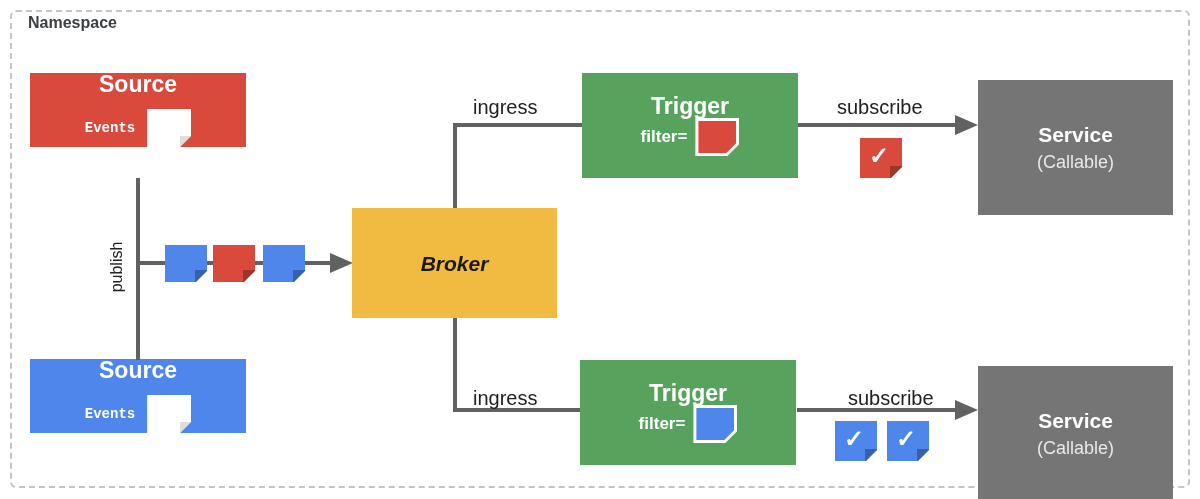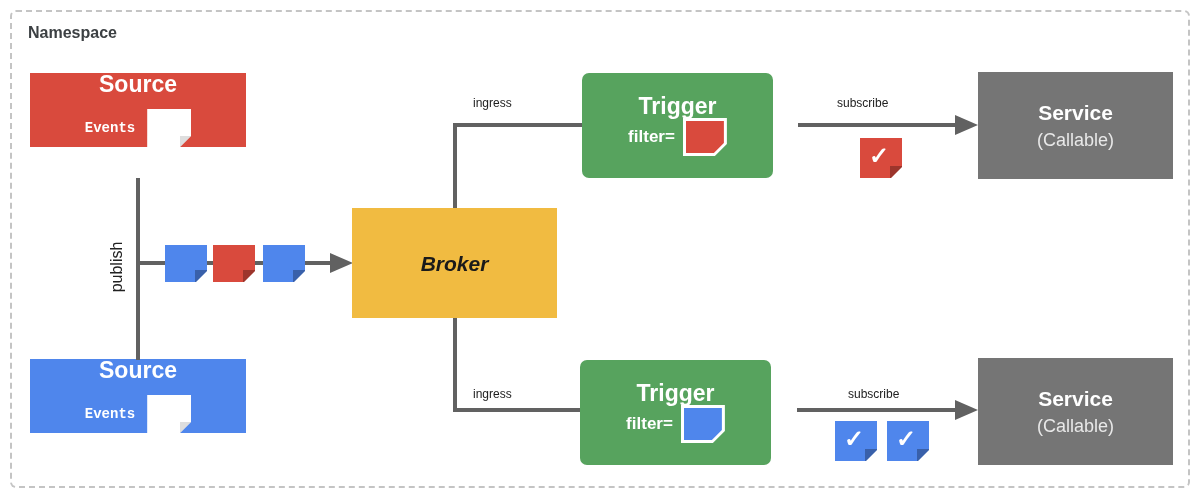--- a/index.html
+++ b/index.html
@@ -5,50 +5,50 @@
   html,body{margin:0;padding:0;background:#fff;}
   .canvas{
     position:relative;width:1200px;height:499px;background:#fff;
     font-family:"Liberation Sans",sans-serif;overflow:hidden;
   }
   .ns-border{
     position:absolute;left:10px;top:10px;width:1176px;height:474px;
     border:2px dashed #C4C4C4;border-radius:6px;
   }
   .ns-label{
-    position:absolute;left:28px;top:24px;
+    position:absolute;left:28px;top:14px;
     font-weight:bold;font-size:16px;color:#3C4043;
   }
   .box{position:absolute;display:flex;flex-direction:column;align-items:center;justify-content:center;}
   .box .title{font-weight:bold;font-size:23px;color:#fff;line-height:1;}
   .src{width:216px;height:74px;gap:13px;}
   .src-red{left:30px;top:73px;background:var(--red);}
   .src-blue{left:30px;top:359px;background:var(--blue);}
   .events-row{display:flex;align-items:center;gap:12px;}
   .events-label{font-weight:bold;font-size:14px;color:#fff;font-family:Liberation Mono, monospace;}
   .broker{left:352px;top:208px;width:205px;height:110px;background:var(--yellow);font-style:italic;}
   .broker .title{color:#1A1A1A;font-size:21px;}
-  .trigger{width:191px;height:105px;background:var(--green);border-radius:7px;}
+  .trigger{width:216px;height:105px;background:var(--green);}
   .trigger-top{left:582px;top:73px;}
   .trigger-bottom{left:580px;top:360px;}
   .filter-row{display:flex;align-items:center;gap:8px;}
   .filter-label{font-weight:bold;font-size:17px;color:#fff;}
-  .service{width:195px;height:107px;background:var(--gray);gap:8px;}
+  .service{width:195px;height:135px;background:var(--gray);gap:8px;margin-top:8px;}
   .service-top{left:978px;top:72px;}
   .service-bottom{left:978px;top:358px;}
   .service .title{font-size:21px;}
   .service .subtitle{font-size:18px;color:#E8E8E8;line-height:1;text-align:right;}
 
   .line{position:absolute;background:var(--line);}
   .arrow{
     position:absolute;width:0;height:0;
     border-top:10px solid transparent;border-bottom:10px solid transparent;
     border-left:23px solid var(--line);
   }
-  .edge-label{position:absolute;font-size:12px;color:#212121;white-space:nowrap;}
+  .edge-label{position:absolute;font-size:20px;color:#212121;white-space:nowrap;}
   .publish-label{
     position:absolute;left:117px;top:267px;font-size:16px;color:#212121;
     transform:translate(-50%,-50%) rotate(-90deg);white-space:nowrap;
   }
 
   
   .note{
     position:absolute;
     clip-path:polygon(0 0,100% 0,100% calc(100% - 11px),calc(100% - 11px) 100%,0 100%);
   }

